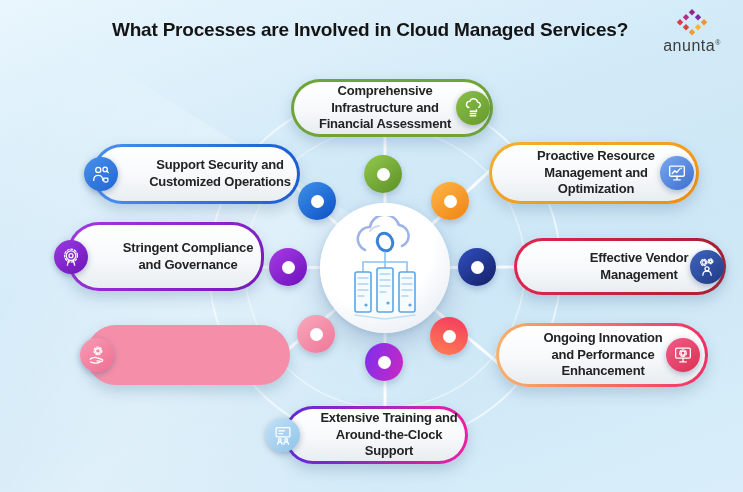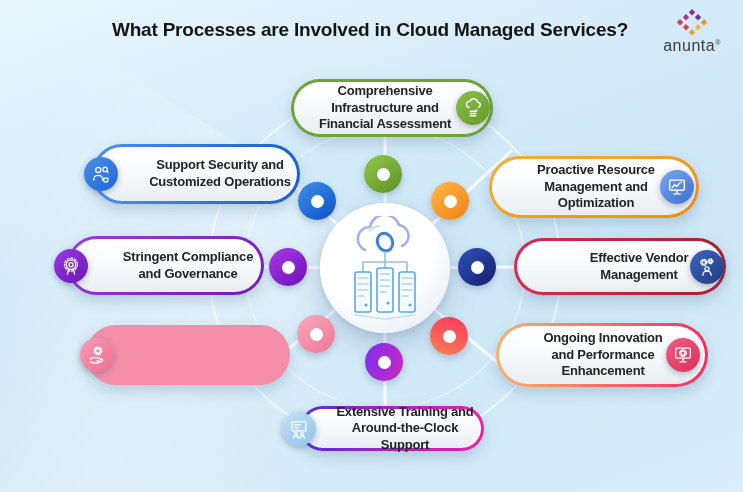--- a/index.html
+++ b/index.html
@@ -53,46 +53,46 @@
   .pill-label{font-size:13px;font-weight:700;color:#232323;text-align:center;
     line-height:1.28;letter-spacing:-.2px;}
   .badge{position:absolute;width:34px;height:34px;border-radius:50%;top:50%;
     transform:translateY(-50%);display:flex;align-items:center;justify-content:center;
     box-shadow:0 2px 6px rgba(60,90,130,.4);}
   .pill--comprehensive{left:291px;top:79px;width:202px;height:58px;background:#6fa436;}
   .pill--comprehensive .pill-inner{padding-right:34px;}
   .pill--comprehensive .badge{right:3px;background:linear-gradient(140deg,#8bbf4a,#649a2b);}
   .pill--comprehensive .pill-label{max-width:142px;}
 
-  .pill--proactive{left:489px;top:156px;width:210px;height:62px;background:linear-gradient(160deg,#f5b031,#ef8d12);}
+  .pill--proactive{left:489px;top:142px;width:210px;height:62px;background:linear-gradient(160deg,#f5b031,#ef8d12);}
   .pill--proactive .pill-inner{padding-right:34px;}
   .pill--proactive .badge{right:5px;background:linear-gradient(140deg,#7aa8f0,#3c6fd0);}
   .pill--proactive .pill-label{max-width:132px;}
 
   .pill--vendor{left:514px;top:238px;width:212px;height:57px;background:linear-gradient(90deg,#e0264d,#a81f33);}
   .pill--vendor .pill-inner{padding-right:24px;}
   .pill--vendor .badge{right:2px;background:linear-gradient(140deg,#3f65c0,#203a80);}
   .pill--vendor .pill-label{max-width:120px;}
 
   .pill--innovation{left:496px;top:323px;width:212px;height:64px;background:linear-gradient(90deg,#f8b16a,#f12f63);}
   .pill--innovation .pill-inner{padding-right:36px;}
   .pill--innovation .badge{right:8px;background:linear-gradient(140deg,#ef5e86,#dc2f55);}
   .pill--innovation .pill-label{max-width:132px;margin-left:34px;}
 
-  .pill--training{left:300px;top:406px;width:184px;height:45px;background:linear-gradient(90deg,#5a2bd8,#ef1fa0);}
+  .pill--training{left:284px;top:406px;width:184px;height:58px;background:linear-gradient(90deg,#5a2bd8,#ef1fa0);}
   .pill--training .pill-inner{padding-left:18px;}
   .pill--training .badge{left:-18px;background:linear-gradient(140deg,#c4e1f6,#8fc3ea);}
   .pill--training .pill-label{max-width:152px;}
 
   .pill--monitoring{left:86px;top:325px;width:204px;height:60px;background:#f58fa9;}
   .pill--monitoring .pill-inner{padding-left:26px;}
   .pill--monitoring .badge{left:-6px;background:linear-gradient(140deg,#f89bb4,#ef6e92);}
   .pill--monitoring .pill-label{max-width:156px;}
 
-  .pill--compliance{left:67px;top:236px;width:197px;height:59px;background:linear-gradient(140deg,#a13ae0,#7418b8);}
+  .pill--compliance{left:67px;top:222px;width:197px;height:69px;background:linear-gradient(140deg,#a13ae0,#7418b8);}
   .pill--compliance .pill-inner{padding-left:22px;}
   .pill--compliance .badge{left:-13px;background:linear-gradient(140deg,#9a3ae0,#6d14b8);}
   .pill--compliance .pill-label{max-width:146px;}
 
   .pill--security{left:92px;top:144px;width:208px;height:60px;background:linear-gradient(90deg,#4a90f0,#1b5fd0);}
   .pill--security .pill-inner{padding-left:24px;}
   .pill--security .badge{left:-8px;background:linear-gradient(140deg,#4a90ea,#1f66d4);}
   .pill--security .pill-label{max-width:154px;}
 </style>
 </head>

